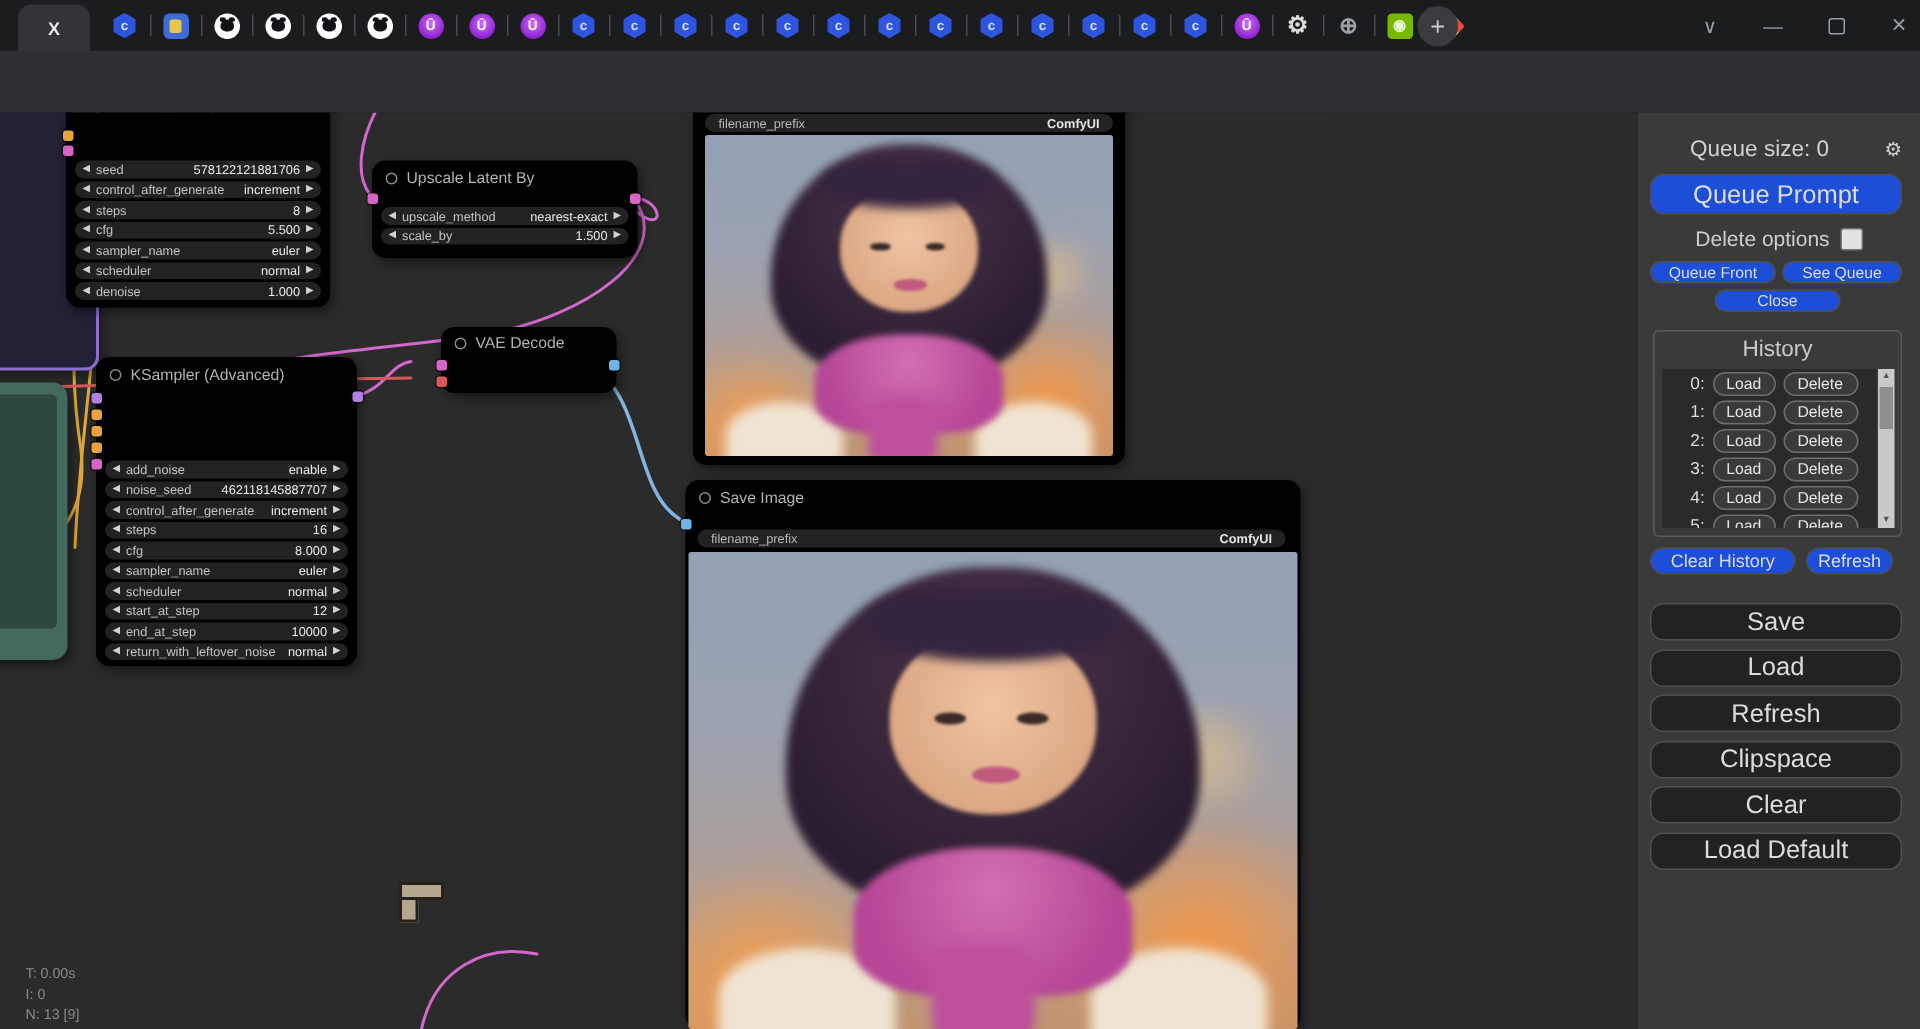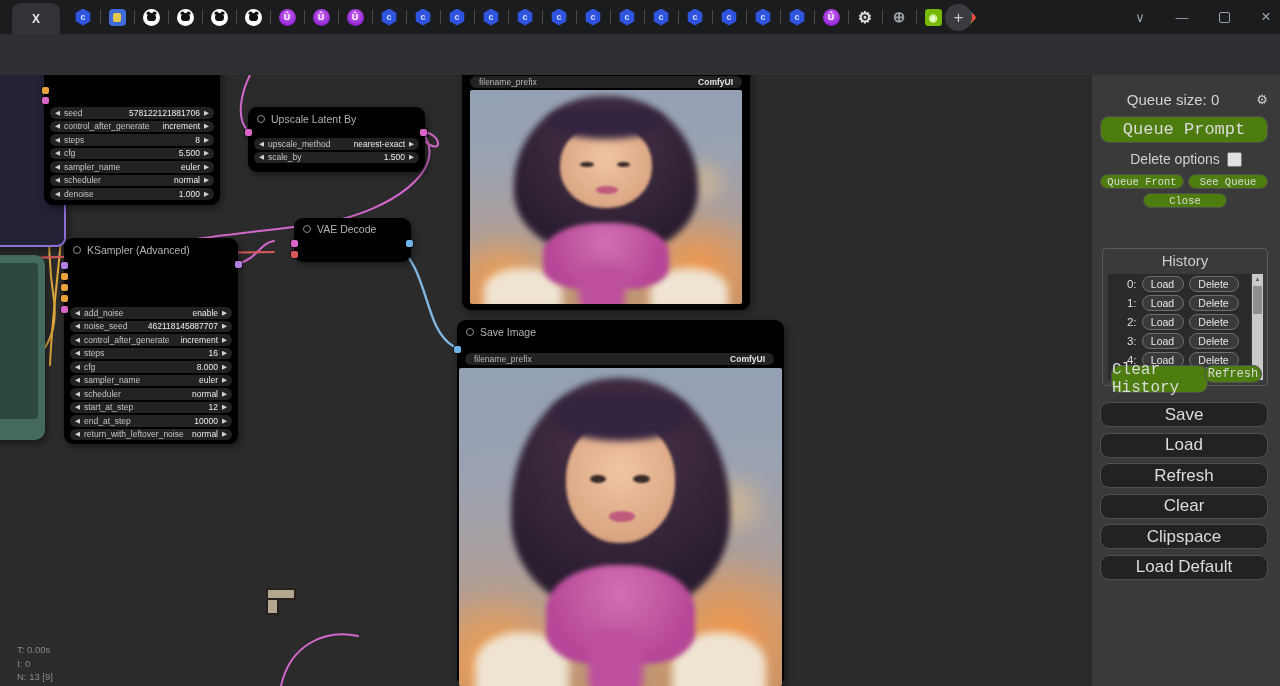--- a/index.html
+++ b/index.html
@@ -114,43 +114,43 @@
   
   .lmark{position:absolute;left:266px;top:513px;width:30px;height:27px;}
   .lmark .h,.lmark .v{position:absolute;background:#b4a68f;border:2.5px solid #26211c;box-sizing:border-box;}
   .lmark .h{left:0;top:0;width:30px;height:12px;}
   .lmark .v{left:0;top:0;width:13px;height:27px;}
   .stats{position:absolute;left:17px;top:568px;color:#8a8a8a;font-size:9.5px;line-height:13.5px;}
   
   .sidebar{position:absolute;left:1092px;top:75px;width:188px;height:611px;background:#3a3a3a;}
   .qsize{position:absolute;left:0;right:26px;top:16px;text-align:center;color:#d2d2d2;font-size:15px;}
   .sgear{position:absolute;right:12px;top:17px;color:#cfcfcf;font-size:13px;}
-  .btn{background:#4d7c0f;border:1px solid #4f4f4f;border-radius:9px;color:#dcdcdc;
-      display:flex;align-items:center;justify-content:center;box-sizing:border-box;position:absolute;font-family:Liberation Mono, monospace;}
+  .btn{background:#1d4ed8;border:1px solid #4f4f4f;border-radius:9px;color:#dcdcdc;
+      display:flex;align-items:center;justify-content:center;box-sizing:border-box;position:absolute;}
   .qprompt{left:8px;right:12px;top:41px;height:27px;font-size:17px;}
   .extras{position:absolute;left:0;right:0;top:75px;height:18px;display:flex;align-items:center;justify-content:center;gap:7px;}
   .extras .lbl{color:#cfcfcf;font-size:14px;}
   .chk{width:13px;height:13px;background:#e2e2e2;border:1px solid #777;border-radius:2px;}
   .qfront{left:8px;top:99px;width:84px;height:15px;font-size:10.5px;border-radius:8px;}
   .squeue{left:96px;top:99px;width:80px;height:15px;font-size:10.5px;border-radius:8px;}
   .closeb{left:51px;top:118px;width:84px;height:15px;font-size:10.5px;border-radius:8px;}
-  .histpanel{position:absolute;left:10px;right:12px;top:145px;height:138px;border:1px solid #5a5a5a;border-radius:4px;box-sizing:border-box;margin-top:28px;}
+  .histpanel{position:absolute;left:10px;right:12px;top:145px;height:138px;border:1px solid #5a5a5a;border-radius:4px;box-sizing:border-box;}
   .histtitle{text-align:center;color:#cbcbcb;font-size:15px;margin-top:3px;}
   .histlist{position:absolute;left:5px;right:16px;top:25px;bottom:5px;background:#2a2a2a;overflow:hidden;}
   .hrow{display:flex;align-items:center;gap:5px;height:19px;justify-content:center;}
   .hidx{color:#dedede;font-size:11.5px;width:16px;text-align:right;}
   .hbtn{background:#3a3a3a;border:1px solid #6e6e6e;border-radius:8px;color:#e6e6e6;
       font-size:10.5px;height:14px;display:flex;align-items:center;justify-content:center;}
   .hload{width:40px;} .hdel{width:48px;}
   .histscroll{position:absolute;right:4px;top:25px;bottom:5px;width:11px;background:#c9c9c9;}
   .histscroll .up,.histscroll .dn{position:absolute;left:0;width:11px;height:10px;color:#555;
       font-size:6px;text-align:center;line-height:10px;}
   .histscroll .up{top:0;} .histscroll .dn{bottom:0;}
   .histscroll .thumb{position:absolute;left:1px;top:12px;width:9px;height:28px;background:#8f8f8f;}
-  .clearh{left:19px;top:290px;width:97px;height:28px;font-size:16px;}
+  .clearh{left:8px;top:290px;width:97px;height:18px;font-size:12px;}
   .refreshs{left:112px;top:290px;width:58px;height:18px;font-size:12px;}
   .bigbtns{position:absolute;left:8px;right:12px;top:327px;display:flex;flex-direction:column;gap:5.6px;}
   .bigbtn{position:relative;height:25px;background:#222;border:1px solid #4f4f4f;border-radius:9px;
       color:#dcdcdc;font-size:17px;display:flex;align-items:center;justify-content:center;box-sizing:border-box;}
 </style>
 </head>
 <body>
 
 <div class="tabstrip">
   <div class="tab-active">
@@ -503,21 +503,21 @@
       <div class="pp p-eye p-e2"></div>
       <div class="pp p-lips"></div>
       <div class="pp p-shoulder p-sl"></div>
       <div class="pp p-shoulder p-sr"></div>
       <div class="pp p-chest"></div>
       <div class="pp p-scarf"></div>
       <div class="pp p-scarf2"></div>
     </div>
   </div>
 
-  <div class="node" style="left:457px;top:245px;width:327px;height:366px;">
+  <div class="node" style="left:457px;top:245px;width:410px;height:366px;">
     <div class="ntitle" style="top:6px;">
       <span class="ndot"></span>
       <span>Save Image</span>
     </div>
     <span class="iodot" style="left:-3.5px;top:26px;background:#6fb3e8;"></span>
     <div class="fpill" style="left:8px;right:10px;top:33px;">
       <span>filename_prefix</span>
       <span class="val">ComfyUI</span>
     </div>
     <div class="portrait" style="left:2px;right:2px;top:48px;bottom:0;">
@@ -602,17 +602,17 @@
       <span class="dn">▼</span>
     </div>
   </div>
   <div class="btn clearh">Clear History</div>
   <div class="btn refreshs">Refresh</div>
 
   <div class="bigbtns">
       <div class="bigbtn">Save</div>
       <div class="bigbtn">Load</div>
       <div class="bigbtn">Refresh</div>
+      <div class="bigbtn">Clipspace</div>
       <div class="bigbtn">Clear</div>
-      <div class="bigbtn">Clipspace</div>
       <div class="bigbtn">Load Default</div>
     </div>
 </div>
 
 </body></html>

